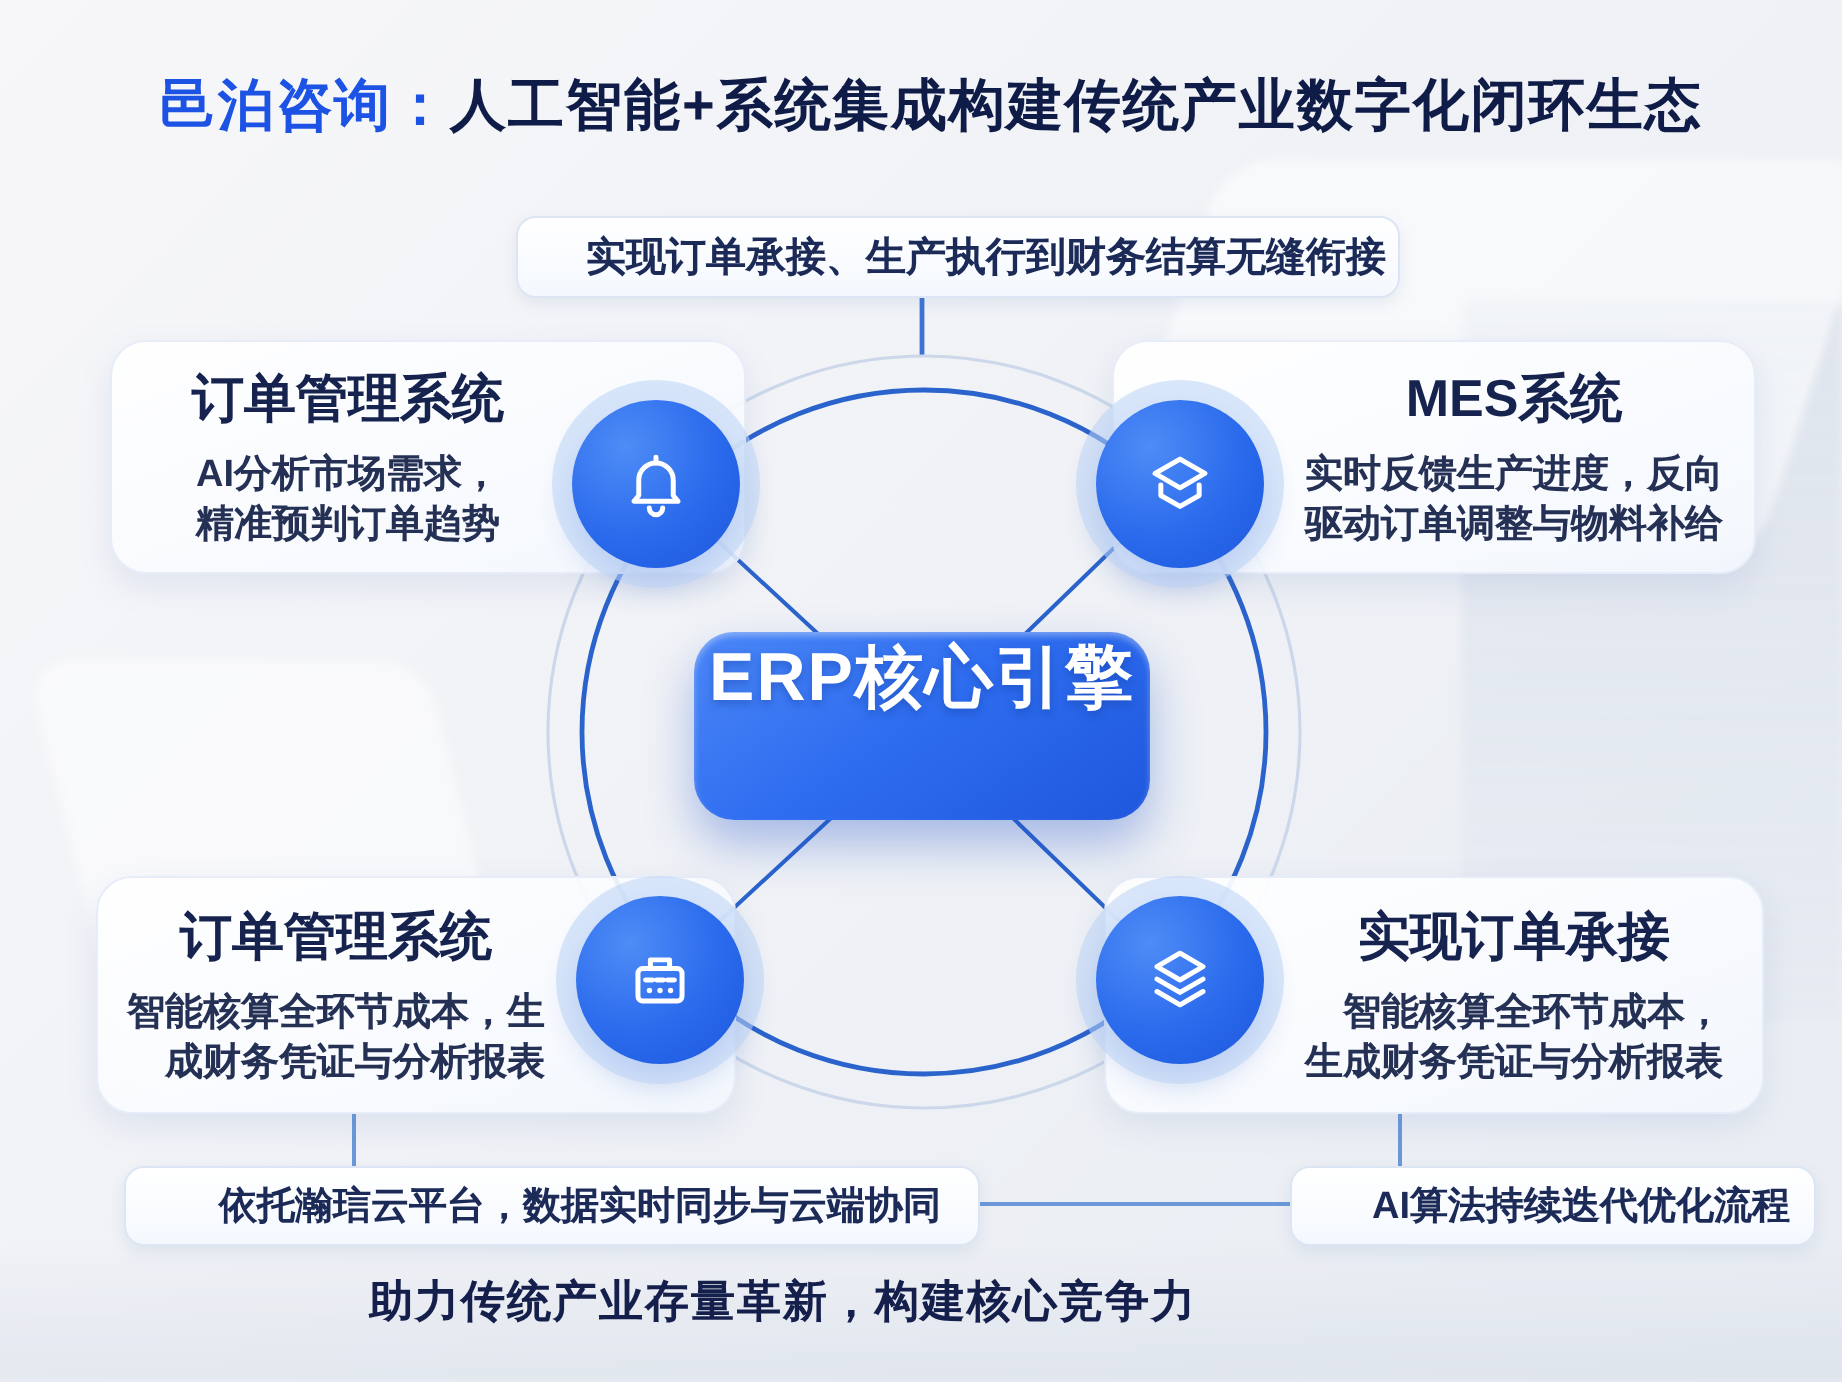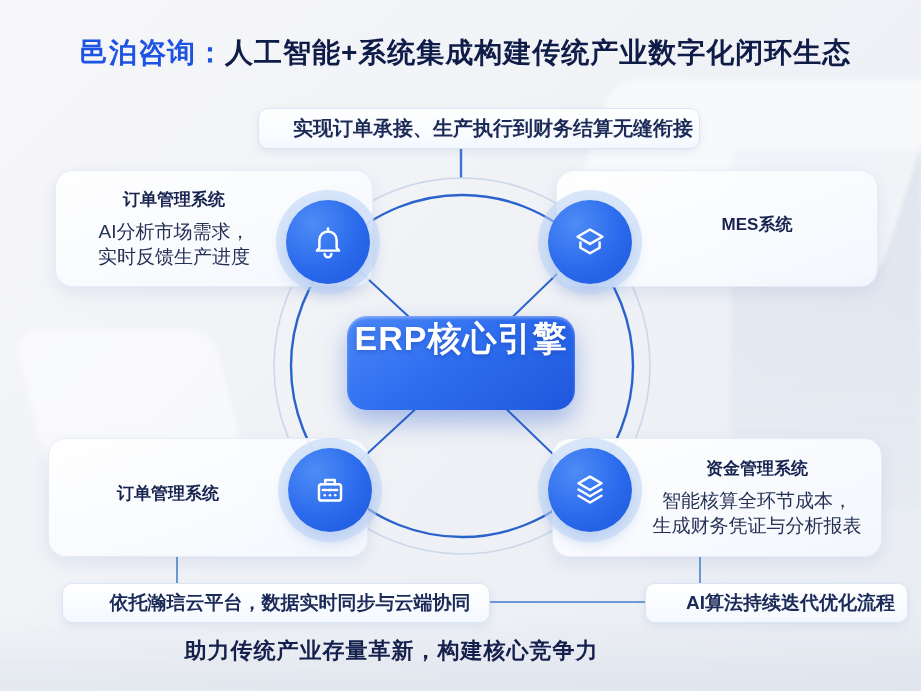--- a/index.html
+++ b/index.html
@@ -38,22 +38,22 @@
   .card{position:absolute;z-index:2;border-radius:18px;
     background:linear-gradient(160deg,rgba(255,255,255,.95),rgba(244,248,254,.88));
     border:1px solid #e6edf8;
     box-shadow:0 6px 16px rgba(100,130,190,.14);
     display:flex;flex-direction:column;align-items:center;justify-content:center;
     text-align:center;box-sizing:border-box;}
   .card-tl{left:55px;top:170px;width:318px;height:117px;padding-right:80px;}
   .card-tr{left:556px;top:170px;width:322px;height:117px;padding-left:80px;}
   .card-bl{left:48px;top:438px;width:320px;height:119px;padding-right:80px;}
   .card-br{left:552px;top:438px;width:330px;height:119px;padding-left:80px;}
-  .card-title{font-size:17px;font-weight:800;color:#16234f;margin-bottom:8px;white-space:nowrap;}
-  .card-desc{font-size:19px;font-weight:400;color:#253055;line-height:1.32;white-space:nowrap;}
+  .card-title{font-size:26px;font-weight:800;color:#16234f;margin-bottom:8px;white-space:nowrap;}
+  .card-desc{font-size:19px;font-weight:700;color:#253055;line-height:1.32;white-space:nowrap;text-align:right;}
 
   .badge{position:absolute;z-index:3;width:84px;height:84px;border-radius:50%;
     background:radial-gradient(circle at 32% 28%,#4e8cf6 0%,#2a6aec 55%,#1d57dd 100%);
     box-shadow:0 0 0 10px rgba(188,211,245,.55),0 8px 16px rgba(40,90,200,.30);
     display:flex;align-items:center;justify-content:center;}
   .badge svg{stroke:#ffffff;fill:none;stroke-width:2.6;stroke-linecap:round;stroke-linejoin:round;}
   .badge-tl{left:286px;top:200px;}
   .badge-tr{left:548px;top:200px;}
   .badge-bl{left:288px;top:448px;}
   .badge-br{left:548px;top:448px;}
@@ -95,34 +95,42 @@
 </div>
 
 <div class="pill pill-subtitle">
   <span>实现订单承接、生产执行到财务结算无缝衔接</span>
 </div>
 
 <div class="card card-tl">
   <div class="card-title">订单管理系统</div>
   <div class="card-desc">
     <span>AI分析市场需求，</span><br>
-    <span>实时反馈生产进度</span>
+    <span>精准预判订单趋势</span>
   </div>
 </div>
 
 <div class="card card-tr">
   <div class="card-title">MES系统</div>
+  <div class="card-desc">
+    <span>实时反馈生产进度，反向</span><br>
+    <span>驱动订单调整与物料补给</span>
+  </div>
 </div>
 
 <div class="card card-bl">
   <div class="card-title">订单管理系统</div>
+  <div class="card-desc">
+    <span>智能核算全环节成本，生</span><br>
+    <span>成财务凭证与分析报表</span>
+  </div>
 </div>
 
 <div class="card card-br">
-  <div class="card-title">资金管理系统</div>
+  <div class="card-title">实现订单承接</div>
   <div class="card-desc">
     <span>智能核算全环节成本，</span><br>
     <span>生成财务凭证与分析报表</span>
   </div>
 </div>
 
 <div class="badge badge-tl">
   <svg width="46" height="46" viewBox="0 0 48 48">
     <path d="M24 10v3"></path>
     <path d="M15 30v-8a9 9 0 0 1 18 0v8l2.5 3h-23z"></path>

